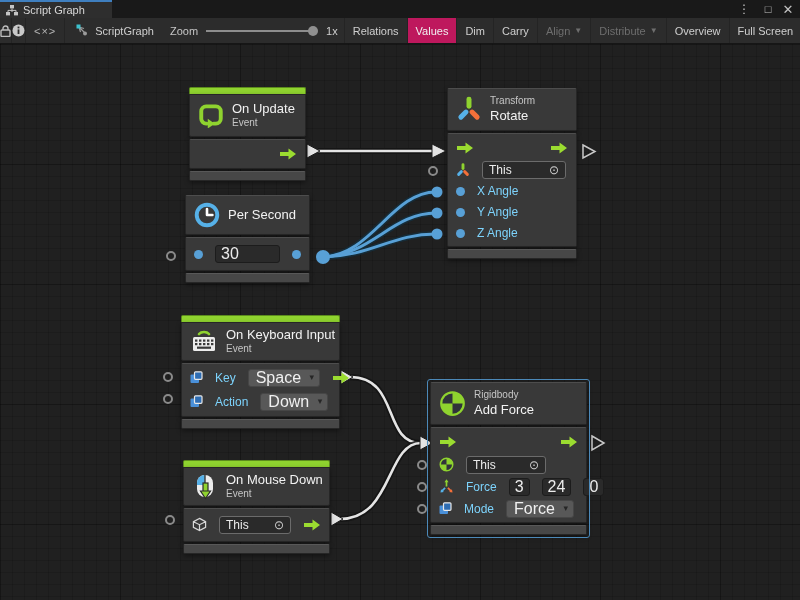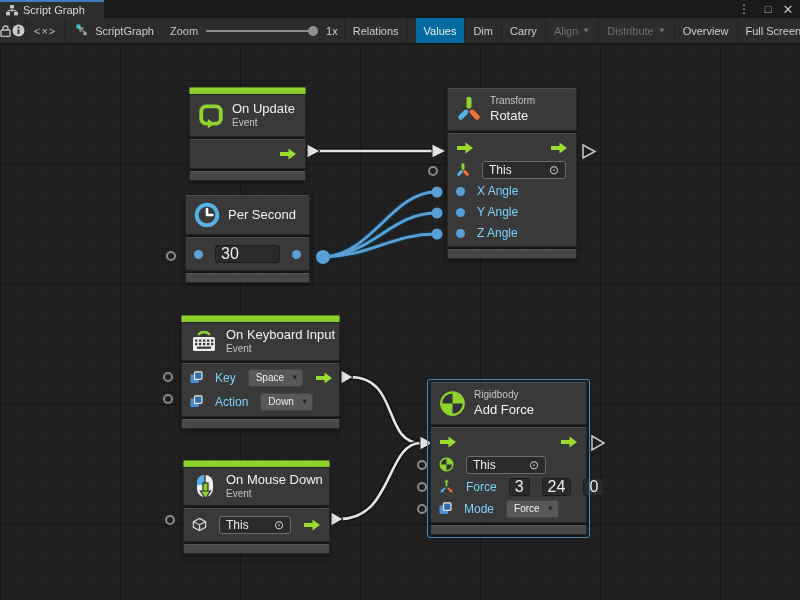--- a/index.html
+++ b/index.html
@@ -1,36 +1,36 @@
 <!DOCTYPE html>
 <html><head>
 <meta charset="utf-8">
 <style>
   * { margin:0; padding:0; box-sizing:border-box; }
   html,body { width:800px; height:600px; overflow:hidden; background:#191919;
     font-family:"Liberation Sans", sans-serif; -webkit-font-smoothing:antialiased; }
 
   
   .tabbar { position:absolute; left:0; top:0; width:800px; height:18px; background:#191919; }
-  .tab { position:absolute; left:0; top:0; height:18px; width:104px; background:#2e2e2e;
+  .tab { position:absolute; left:0; top:0; height:18px; width:112px; background:#2e2e2e;
     border-top:2px solid #3f7fbf; display:flex; align-items:center; gap:5px; padding:0 6px; }
   .tab-label { font-size:11px; color:#d8d8d8; white-space:nowrap; }
   .winctl { position:absolute; top:0; height:18px; display:flex; align-items:center;
     color:#c2c2c2; font-size:12px; justify-content:center; }
   #w-menu { right:48px; width:16px; }
   #w-max { right:24px; width:16px; font-size:11px; }
   #w-close { right:4px; width:16px; font-size:13px; }
 
   
   .toolbar { position:absolute; left:0; top:18px; width:800px; height:26px; background:#2c2c2c;
     border-bottom:1px solid #161616; display:flex; align-items:stretch; color:#d0d0d0; font-size:11px; }
   .tbtn { display:flex; align-items:center; justify-content:center; padding:0 8px;
     border-right:1px solid #242424; color:#cfcfcf; white-space:nowrap; }
   .tbtn.square { width:23px; padding:0; }
-  .tbtn.active { background:#0369a1; color:#f0f0f0;margin-left:8px; }
+  .tbtn.active { background:#be185d; color:#f0f0f0; }
   .tbtn.disabled { color:#6e6e6e; }
   .tbtn .caret { font-size:8px; margin-left:4px; }
   .code-btn { width:78px; color:#b5b5b5; letter-spacing:1px; font-size:11px; }
   .graphsec { display:flex; align-items:center; gap:6px; padding:0 10px; border-right:0; }
   .zoomsec { display:flex; align-items:center; gap:8px; padding:0 6px; border-right:1px solid #242424; }
   .zoom-label { color:#c6c6c6; }
   .slider { position:relative; width:112px; height:12px; }
   .slider .track { position:absolute; left:0; right:6px; top:5px; height:2px; background:#8d8d8d; }
   .slider .knob { position:absolute; right:0; top:1px; width:10px; height:10px; border-radius:50%; background:#909090; }
   .zoom-val { color:#cfcfcf; }
@@ -62,21 +62,21 @@
   .plabel { font-size:12px; color:#7dd3fc; white-space:nowrap; }
   .dot { width:9px; height:9px; border-radius:50%; background:#58a0d6; flex:0 0 9px; }
   .mr-auto { margin-left:auto; }
 
   .field { background:#2a2a2a; border:1px solid #6b6b6b; border-radius:3px; height:18px;
     display:flex; align-items:center; padding:0 6px; color:#ececec; font-size:12px; gap:6px; }
   .field .tgt { margin-left:auto; color:#cccccc; font-size:12px; line-height:1; }
   .vfield { background:#2a2a2a; border:1px solid #1c1c1c; border-radius:3px; height:18px;
     display:flex; align-items:center; justify-content:flex-start; padding:0 5px; color:#ececec; font-size:16px; }
   .dropdown { position:relative; background:#585858; border:1px solid #464646; border-radius:3px; height:18px;
-    display:flex; align-items:center; padding:0 18px 0 7px; color:#f0f0f0; font-size:10px; }
+    display:flex; align-items:center; padding:0 18px 0 7px; color:#f0f0f0; font-size:16px; }
   .dropdown::after { content:"▾"; position:absolute; right:5px; top:2px; font-size:9px; color:#262626; }
 
   .selwrap::after { content:""; position:absolute; inset:-3px; border:1px solid #4c89b8;
     border-radius:3px; pointer-events:none; }
 
   
   .pcircle { position:absolute; z-index:3; width:10px; height:10px; border-radius:50%;
     border:2px solid #8a8a8a; background:transparent; }
 
   svg.icon { display:block; flex:0 0 auto; }

